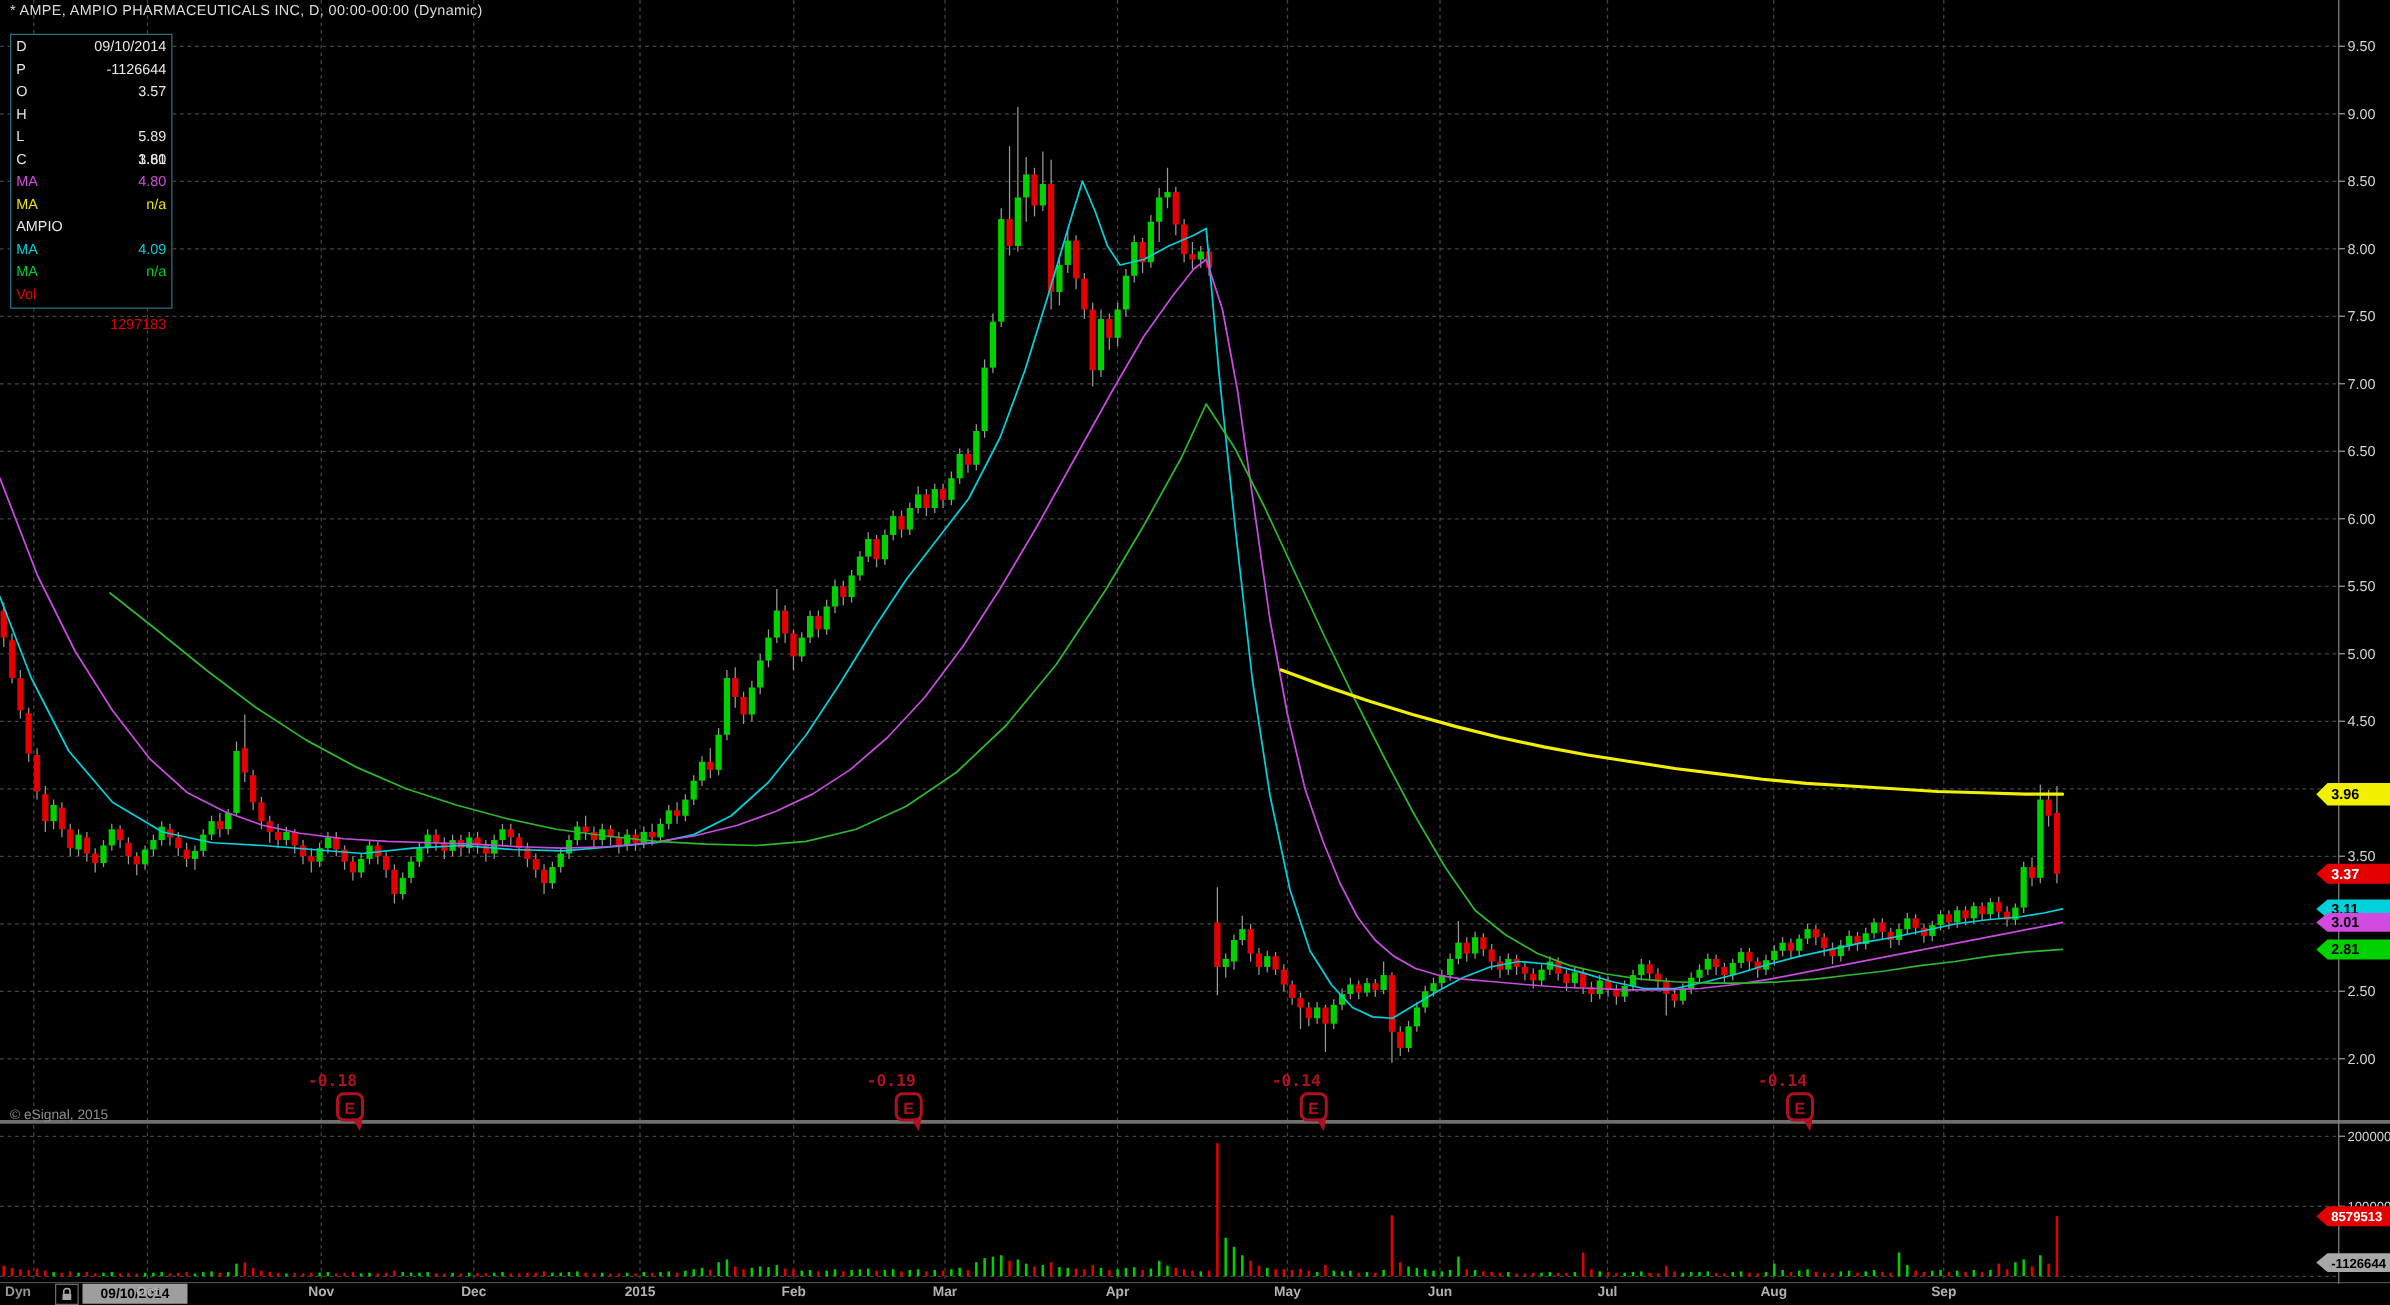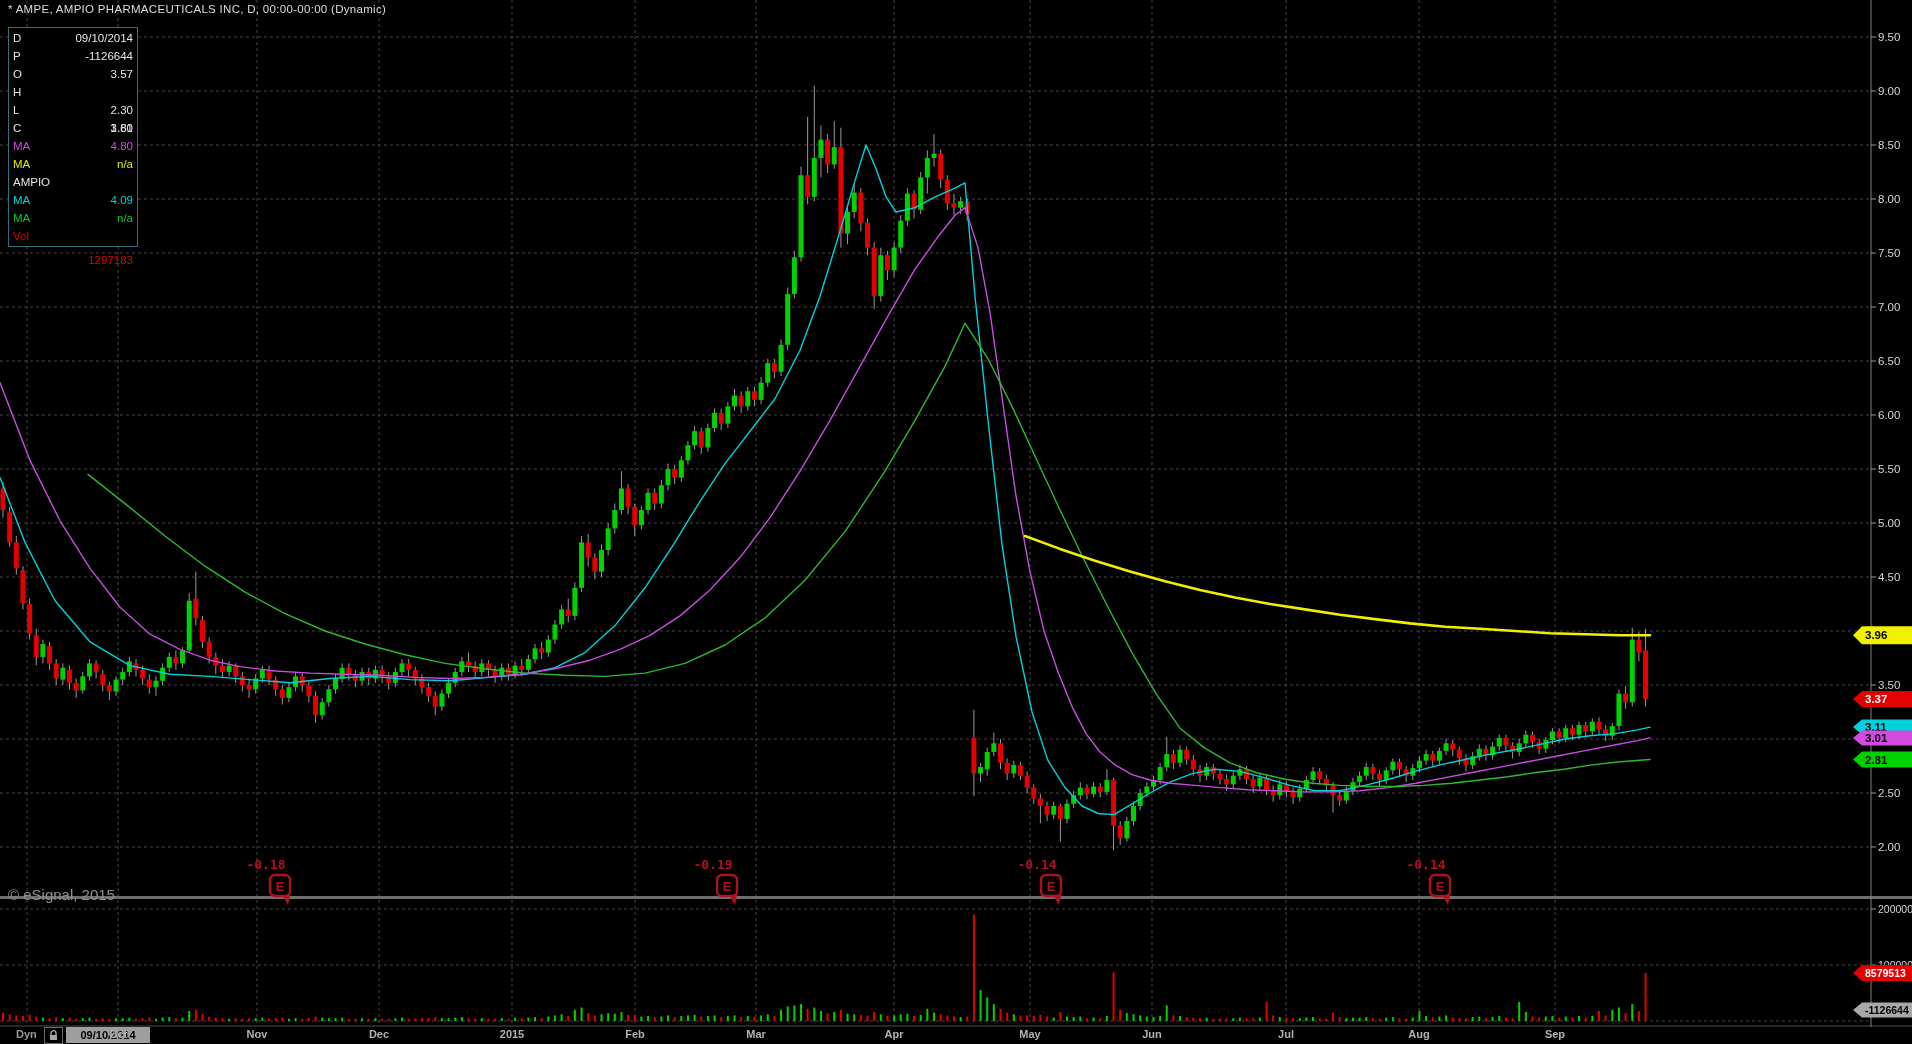--- a/index.html
+++ b/index.html
@@ -3,23 +3,23 @@
 <meta charset="utf-8">
 <style>
   html,body{margin:0;padding:0;background:#000;}
   #screen{position:relative;width:1912px;height:1044px;background:#000;overflow:hidden;
           font-family:"Liberation Sans",sans-serif;}
   #chart-svg{position:absolute;left:0;top:0;}
   #title-bar{position:absolute;left:8px;top:3px;font-size:11.5px;color:#dcdcdc;letter-spacing:.3px;}
   #quote-panel{position:absolute;left:8px;top:27px;width:128px;background:#000;
                border:1px solid #2e7080;font-size:11.5px;padding:1px 0;}
   .q-row{display:flex;justify-content:space-between;height:18px;line-height:18px;padding:0 4px;}
-  #copyright{position:absolute;left:8px;top:886px;font-size:15px;color:#8f8f8f;}
+  #copyright{position:absolute;left:8px;top:886px;font-size:11px;color:#8f8f8f;}
   #footer{position:absolute;left:0;top:1027px;width:1912px;height:17px;background:#000;}
-  #dyn-label{position:absolute;left:16px;top:1px;font-size:11px;font-weight:bold;color:#969696;}
+  #dyn-label{position:absolute;left:4px;top:1px;font-size:11px;font-weight:bold;color:#969696;}
   #lock-box{position:absolute;left:44px;top:0px;width:17px;height:15px;border:1px solid #6a6a6a;
             display:flex;align-items:center;justify-content:center;}
   #cursor-date{position:absolute;left:66px;top:0px;width:84px;height:16px;background:#9e9e9e;
                color:#000;font-size:11px;font-weight:bold;text-align:center;line-height:16px;
                font-family:"Liberation Sans",sans-serif;}
   .month{position:absolute;top:1px;transform:translateX(-50%);font-size:11px;font-weight:bold;color:#b2b2b2;}
 </style>
 </head>
 <body>
 
@@ -1421,21 +1421,21 @@
       <div class="q-row">
         <span style="color: rgb(230, 230, 230);">O</span>
         <span style="color: rgb(230, 230, 230); margin-left: 32px;">3.57</span>
       </div>
       <div class="q-row">
         <span style="color: rgb(230, 230, 230);">H</span>
         <span style="color: rgb(230, 230, 230); margin-top: 36px;">3.60</span>
       </div>
       <div class="q-row">
         <span style="color: rgb(230, 230, 230);">L</span>
-        <span style="color: rgb(230, 230, 230);">2.30</span>
+        <span style="color: rgb(230, 230, 230);">5.89</span>
       </div>
       <div class="q-row">
         <span style="color: rgb(230, 230, 230);">C</span>
         <span style="color: rgb(230, 230, 230);">1.81</span>
       </div>
       <div class="q-row">
         <span style="color: rgb(210, 74, 224);">MA</span>
         <span style="color: rgb(210, 74, 224);">4.80</span>
       </div>
       <div class="q-row">

